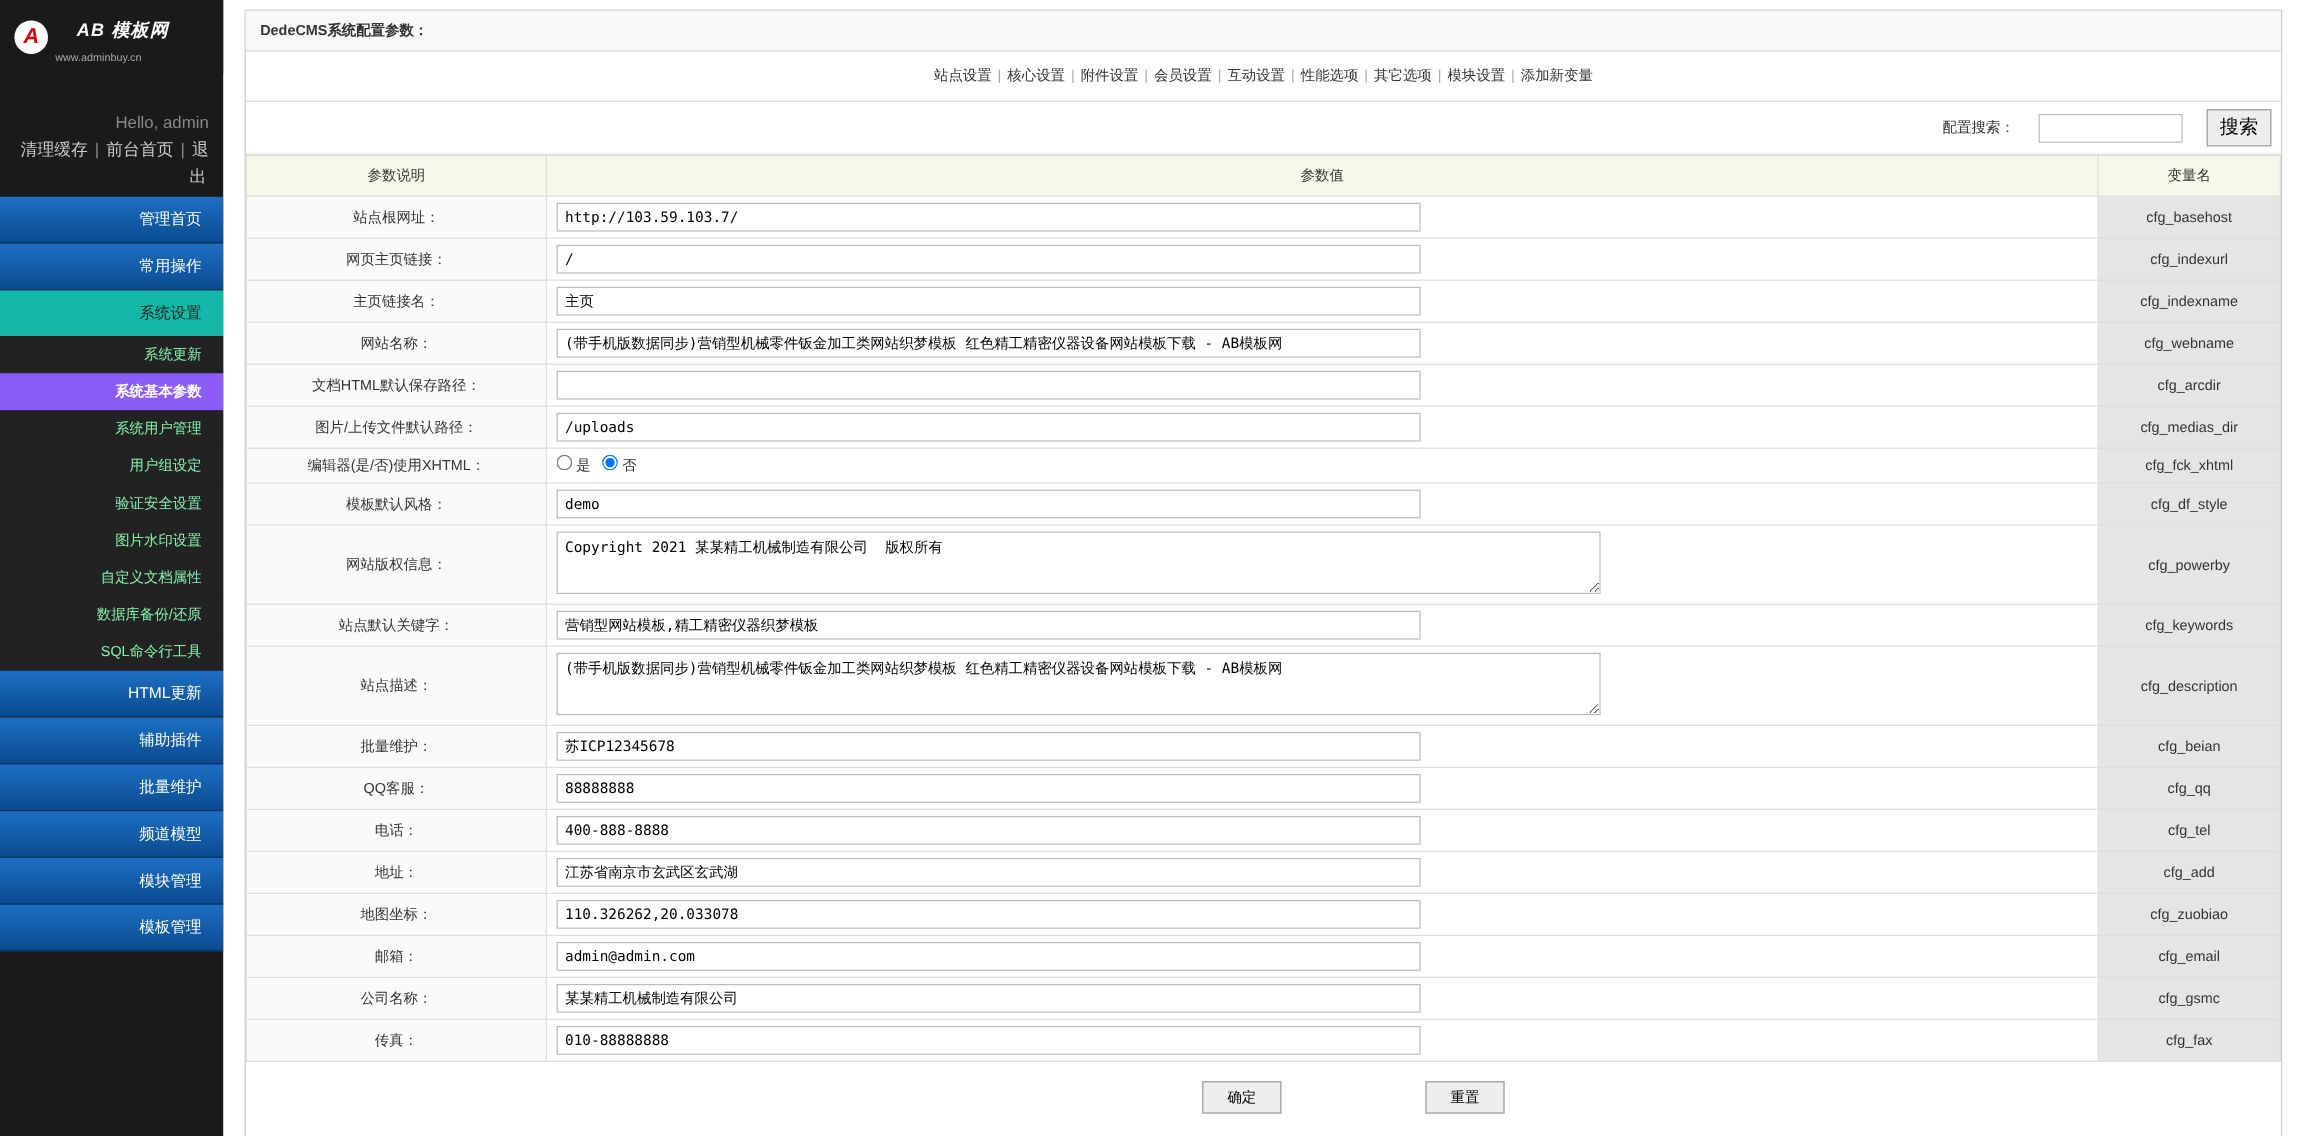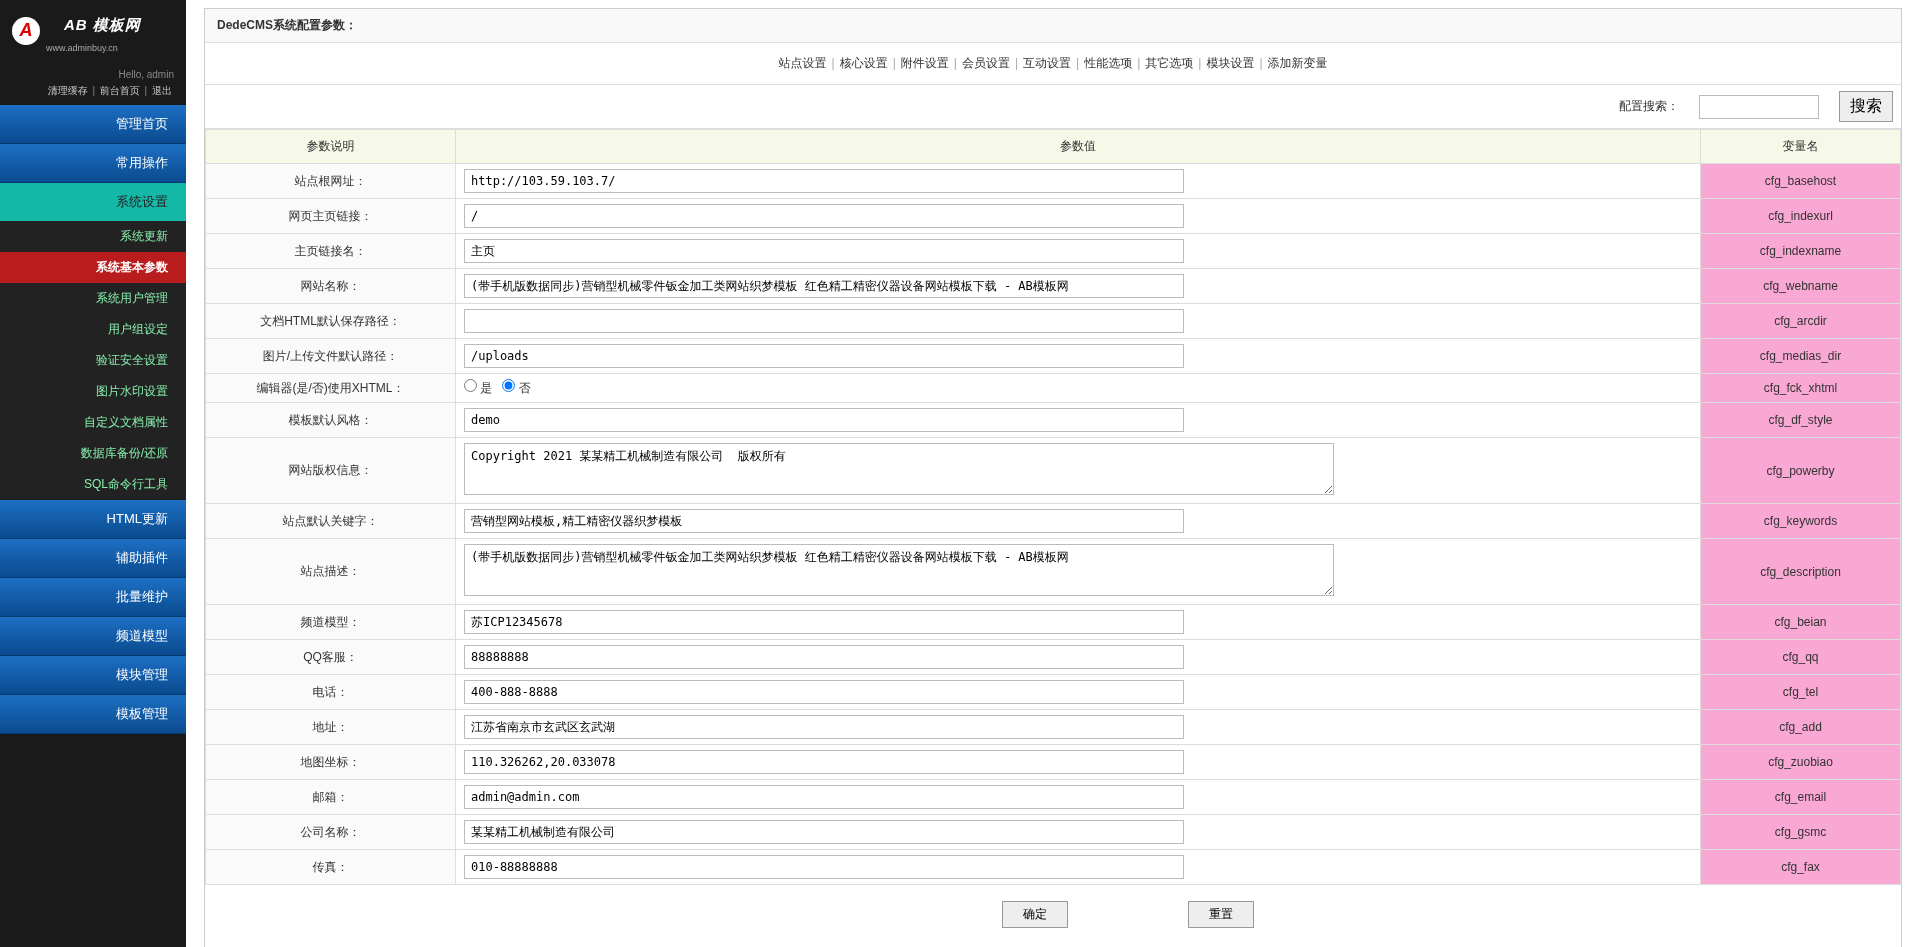--- a/index.html
+++ b/index.html
@@ -4,43 +4,43 @@
 <style>
 * { box-sizing: border-box; margin: 0; padding: 0; }
 body { font-family: "Microsoft YaHei", Arial, sans-serif; font-size: 12px; background: #fff; color: #333; }
 .app { display: flex; height: 100vh; }
 .sidebar { width: 186px; background: #1a1a1a; color: #ccc; display: flex; flex-direction: column; }
 .logo-area { padding: 8px 12px; background: #1a1a1a; display: flex; align-items: center; gap: 6px; }
 .logo-circle { width: 28px; height: 28px; border-radius: 50%; background: #fff; color: #d00; font-weight: bold; display: flex; align-items: center; justify-content: center; font-size: 18px; font-style: italic; }
 .logo-text { display: flex; flex-direction: column; color: #fff; }
 .logo-text .main { font-size: 15px; font-weight: bold; font-style: italic; letter-spacing: 1px; }
 .logo-text .sub { font-size: 9px; color: #aaa; }
-.user-bar { text-align: right; padding: 6px 12px; font-size: 10px; color: #888; line-height: 1.6; }
+.user-bar { text-align: right; padding: 6px 12px; font-size: 14px; color: #888; line-height: 1.6; margin-top: 24px; }
 .user-bar a { color: #ccc; text-decoration: none; margin: 0 2px; cursor: pointer; }
 .nav { list-style: none; }
 .nav li { padding: 10px 18px; text-align: right; font-size: 13px; cursor: pointer; }
 .nav li.top { background: linear-gradient(#1d6fc4, #0a4b8f); color: #fff; border-bottom: 1px solid #053a70; padding-left: 42px; }
 .nav li.active { background: #14b8a6; color: #222; font-weight: normal; }
 .nav li.sub { background: #222; color: #86efac; font-size: 12px; padding: 7px 18px; }
-.nav li.sub.active { background: #b91c1c; color: #fff; font-weight: bold; }
+.nav li.sub.active { background: #8b5cf6; color: #fff; font-weight: bold; }
 .main { flex: 1; padding: 8px 18px; overflow: auto; }
 .panel { border: 1px solid #ccc; background: #fff; }
 .panel-title { background: #f8f8f8; padding: 8px 12px; font-weight: bold; border-bottom: 1px solid #ddd; }
 .tabs { text-align: center; padding: 12px 0; border-bottom: 1px solid #ddd; color: #333; }
 .tabs a { color: #333; text-decoration: none; cursor: pointer; padding: 0 2px; }
 .tabs .sep { color: #aaa; margin: 0 3px; }
 .search-row { display: flex; justify-content: flex-end; align-items: center; padding: 6px 8px; border-bottom: 1px solid #ddd; gap: 20px; }
 .search-row input[type=text] { border: 1px solid #bbb; padding: 4px 6px; width: 120px; font-size: 12px; }
 .search-row button { border: 1px solid #999; background: #eee; padding: 4px 10px; cursor: pointer; font-size: 16px; }
 .tbl { width: 100%; border-collapse: collapse; }
 .tbl th { background: #f6f8e8; border: 1px solid #ddd; padding: 8px; font-weight: normal; color: #333; }
 .tbl td { border: 1px solid #ddd; padding: 5px 8px; vertical-align: middle; }
 .tbl td.desc { width: 250px; text-align: center; background: #fafafa; }
 .tbl td.val { background: #fff; }
-.tbl td.var { width: 200px; text-align: center; background: #f9a8d4; color: #333; }
+.tbl td.var { width: 152px; text-align: center; background: #e5e5e5; color: #333; }
 .tbl input[type=text] { width: 720px; max-width: 100%; border: 1px solid #bbb; padding: 4px 6px; font-family: monospace,"SimSun"; font-size: 12px; }
 .tbl textarea { width: 870px; max-width: 100%; border: 1px solid #bbb; padding: 4px 6px; font-family: monospace,"SimSun"; font-size: 12px; resize: both; }
 .radio-wrap label { margin-right: 10px; }
 .actions { padding: 16px 0 24px 150px; display: flex; gap: 120px; justify-content: center; }
 .actions button { border: 1px solid #999; background: #eee; padding: 4px 20px; cursor: pointer; font-size: 12px; }
 </style>
 </head>
 <body>
 
 <div class="app">
@@ -149,21 +149,21 @@
               <td class="desc">站点默认关键字：</td>
               <td class="val"><input type="text" value="营销型网站模板,精工精密仪器织梦模板" style=""></td>
               <td class="var">cfg_keywords</td>
             </tr>
             <tr>
               <td class="desc">站点描述：</td>
               <td class="val"><textarea rows="3" style="">(带手机版数据同步)营销型机械零件钣金加工类网站织梦模板 红色精工精密仪器设备网站模板下载 - AB模板网</textarea></td>
               <td class="var">cfg_description</td>
             </tr>
             <tr>
-              <td class="desc">频道模型：</td>
+              <td class="desc">批量维护：</td>
               <td class="val"><input type="text" value="苏ICP12345678" style=""></td>
               <td class="var">cfg_beian</td>
             </tr>
             <tr>
               <td class="desc">QQ客服：</td>
               <td class="val"><input type="text" value="88888888" style=""></td>
               <td class="var">cfg_qq</td>
             </tr>
             <tr>
               <td class="desc">电话：</td>

